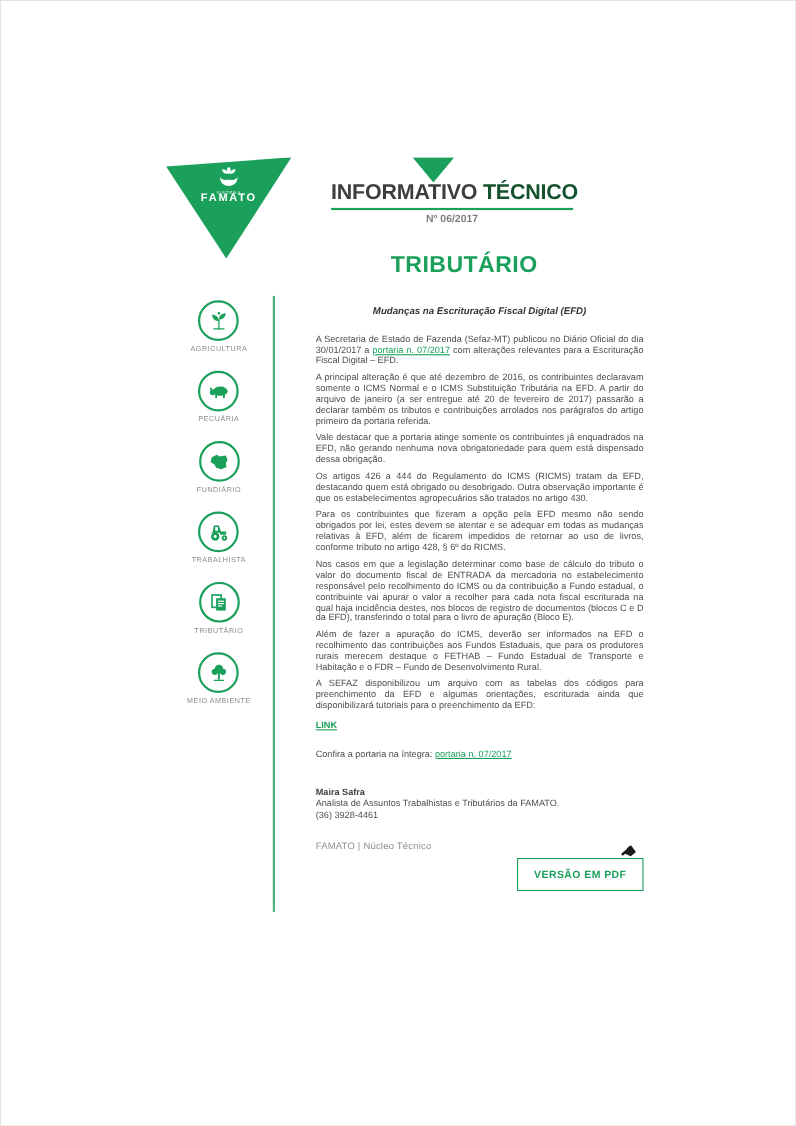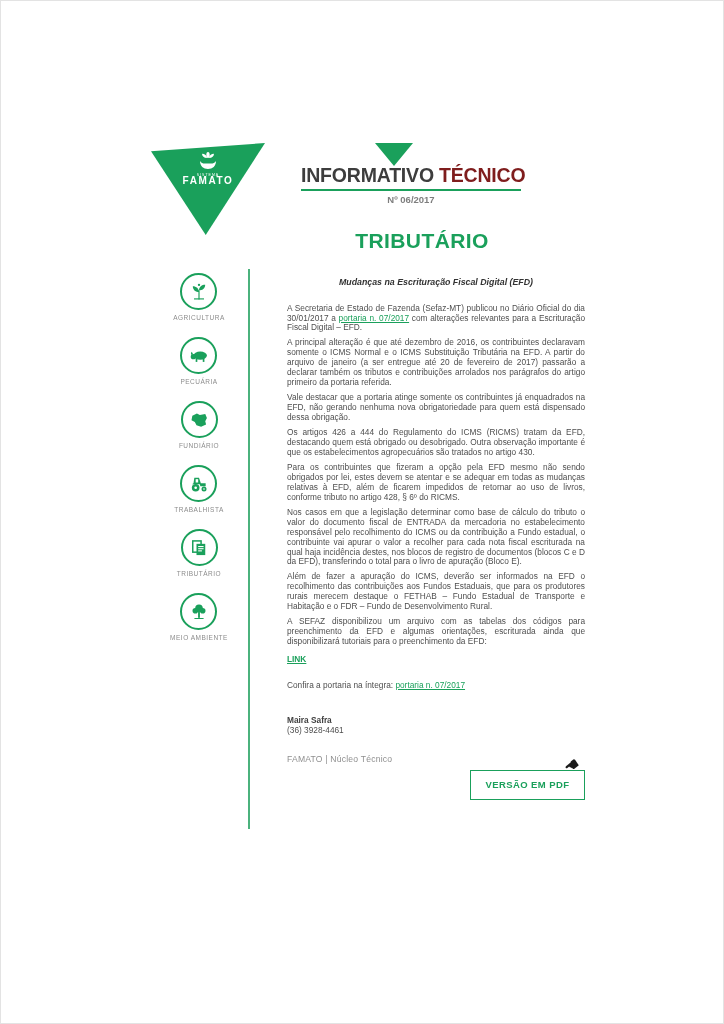--- a/index.html
+++ b/index.html
@@ -17,21 +17,21 @@
   .emblem{width:70px;margin:8px auto 0;text-align:center;color:#fff;}
   .emblem svg{display:block;margin:0 auto;}
   .brand-sub{font-size:3.5px;letter-spacing:1px;line-height:4px;}
   .brand{font-size:10px;font-weight:bold;letter-spacing:1.6px;line-height:8px;}
   .top-triangle{
     position:absolute;left:374px;top:142px;width:38px;height:23px;
     background:#1aa05b;clip-path:polygon(0 0,100% 0,50% 100%);
   }
   .masthead{position:absolute;left:300px;top:163px;width:220px;text-align:center;}
   .masthead-title{font-size:19.5px;font-weight:bold;letter-spacing:-0.2px;color:#3d3d3d;white-space:nowrap;}
-  .masthead-title .accent{color:#7f1d1d;}
+  .masthead-title .accent{color:#14532d;}
   .masthead-rule{height:0;border:none;border-top:2px solid #1aa05b;margin:2px 0 3px;}
   .issue{font-size:9.5px;font-weight:bold;color:#7e7e7e;}
   .section-title{
     position:absolute;left:272px;top:228px;width:298px;text-align:center;
     color:#1aa05b;font-size:21px;font-weight:bold;letter-spacing:0.4px;
   }
   
   .sidebar{
     position:absolute;left:152px;top:272px;width:92px;
     display:flex;flex-direction:column;align-items:center;gap:16px;
@@ -203,20 +203,21 @@
 
     <a class="green-link link-standalone">LINK</a>
 
     <p class="contact">
       <br>
       <span>Confira a portaria na íntegra: </span><a class="green-link">portaria n. 07/2017</a>
     </p>
 
     <div class="signature">
       <div class="sig-name">Maira Safra</div>
+      <div>Analista de Assuntos Trabalhistas e Tributários da FAMATO.</div>
       <div>(36) 3928-4461</div>
     </div>
 
     <div class="org-line">FAMATO | Núcleo Técnico</div>
 
     <div class="button-row">
       <div class="pdf-button">
         <span>VERSÃO EM PDF</span>
         <span class="click-icon">☚</span>
       </div>

